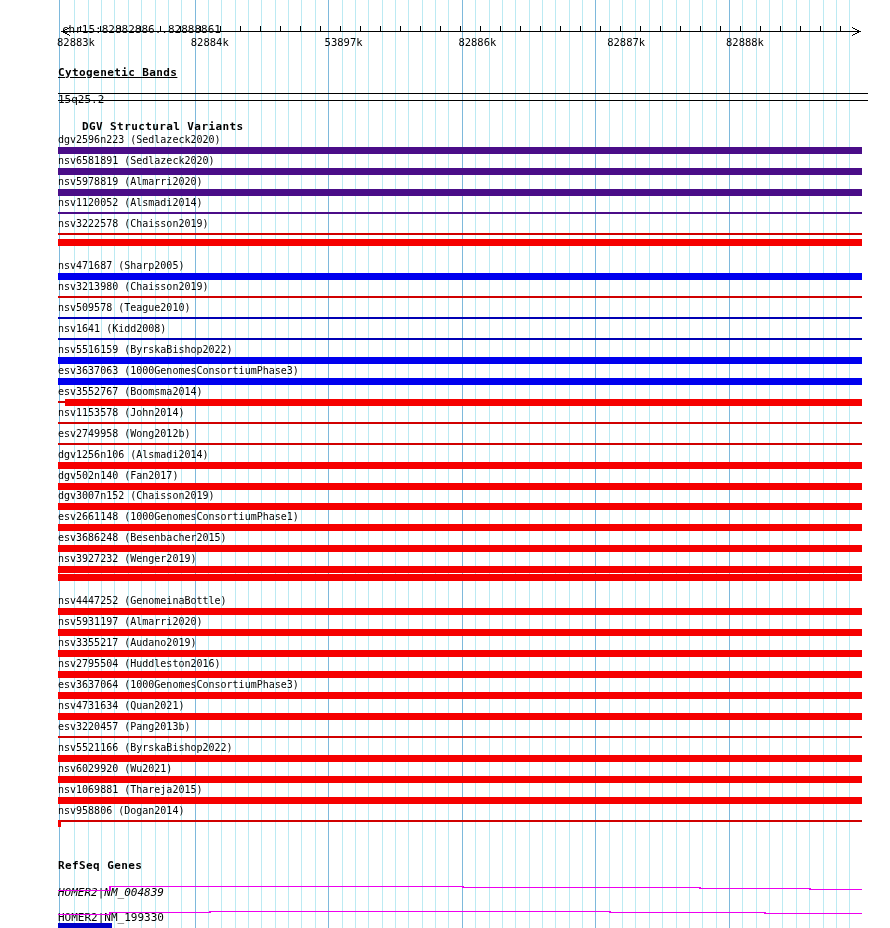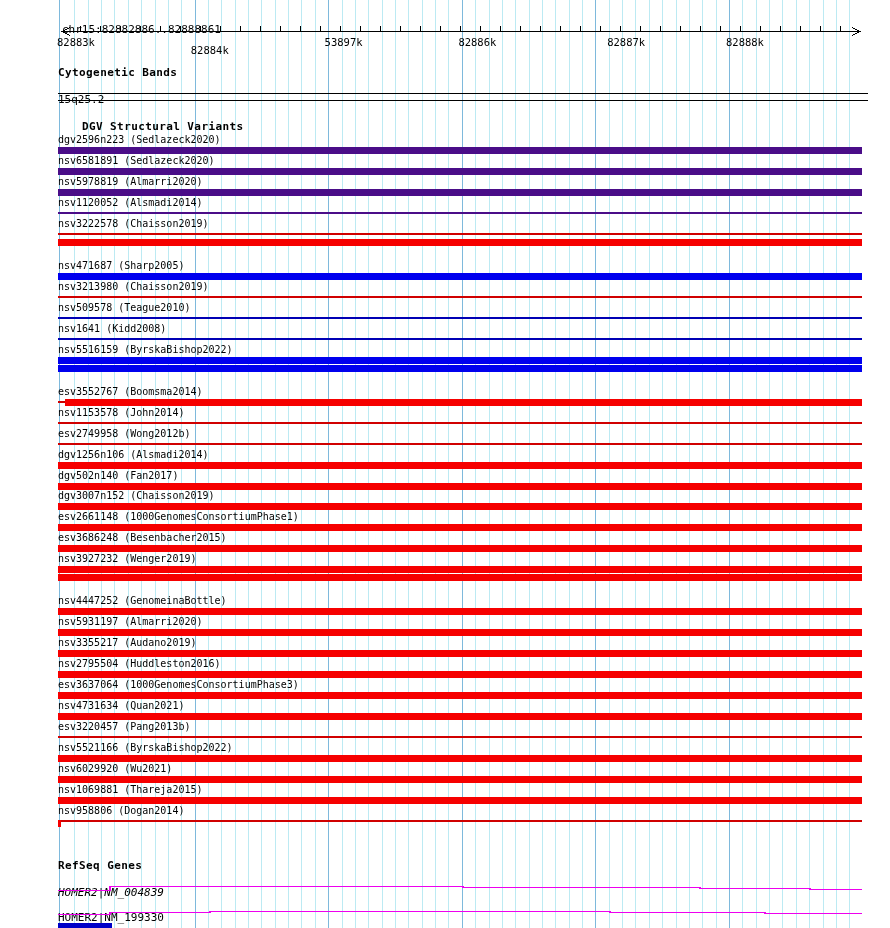--- a/index.html
+++ b/index.html
@@ -17,21 +17,21 @@
   }
 
   .abs { position:absolute; }
   .txt { font-size:11px; line-height:13px; white-space:pre;margin-top:13px; }
   .hdr { font-weight:bold; font-size:11px; line-height:13px; letter-spacing:0.4px; white-space:pre; }
 
   #region-title { left:62px; top:10px; }
   #ruler-svg { left:0; top:0; }
   .tick-label { position:absolute; top:36px; font-size:10.5px; line-height:12px; }
 
-  #cyto-title { left:58px; top:66px; }
+  #cyto-title { left:58px; top:66px;text-decoration:underline; }
   #cyto-band-label { left:58px; top:80px; }
   #cyto-band-rect {
     left:58px; top:93px; width:810px; height:8px;
     border-top:1px solid #000; border-bottom:1px solid #000; background:transparent;
   }
 
   #dgv-title { left:58px; top:120px;margin-left:24px; }
   #dgv-rows { left:58px; top:133px; width:804px; }
   .dgv-row { position:relative; height:20.97px; }
   .row-label { font-size:10px; line-height:13px; height:13px; white-space:pre; }
@@ -100,21 +100,21 @@
         <line x1="740" x2="740" y1="26" y2="31.5"></line>
         <line x1="760" x2="760" y1="26" y2="31.5"></line>
         <line x1="780" x2="780" y1="26" y2="31.5"></line>
         <line x1="800" x2="800" y1="26" y2="31.5"></line>
         <line x1="820" x2="820" y1="26" y2="31.5"></line>
         <line x1="840" x2="840" y1="26" y2="31.5"></line>
       </g>
   </svg>
   <div class="abs" id="tick-labels">
       <div class="tick-label" style="left: 57px;">82883k</div>
-      <div class="tick-label" style="left: 190.8px; margin-top: 8px;">82884k</div>
+      <div class="tick-label" style="left: 190.8px;">82884k</div>
       <div class="tick-label" style="left: 324.6px;">53897k</div>
       <div class="tick-label" style="left: 458.4px;">82886k</div>
       <div class="tick-label" style="left: 592.2px; margin-left: 15px;">82887k</div>
       <div class="tick-label" style="left: 726px;">82888k</div>
     </div>
 
   <div class="abs hdr" id="cyto-title">Cytogenetic Bands</div>
   <div class="abs txt" id="cyto-band-label">15q25.2</div>
   <div class="abs" id="cyto-band-rect"></div>
 
@@ -179,20 +179,21 @@
           <div class="bar thin" style="background: rgb(0, 0, 180);"></div>
         </div>
       </div>
       <div class="dgv-row">
         <div class="row-label">nsv5516159 (ByrskaBishop2022)</div>
         <div class="row-bar-wrap">
           <div class="bar thick" style="background: rgb(0, 0, 238);"></div>
         </div>
       </div>
       <div class="dgv-row">
+        <div class="row-label">esv3637063 (1000GenomesConsortiumPhase3)</div>
         <div class="row-bar-wrap">
           <div class="bar thick" style="background: rgb(0, 0, 238);"></div>
         </div>
       </div>
       <div class="dgv-row">
         <div class="row-label">esv3552767 (Boomsma2014)</div>
         <div class="row-bar-wrap">
           <div class="lead-seg" style="background: rgb(208, 0, 0);"></div>
           <div class="bar thick lead-main" style="background: rgb(246, 0, 0);"></div>
         </div>

